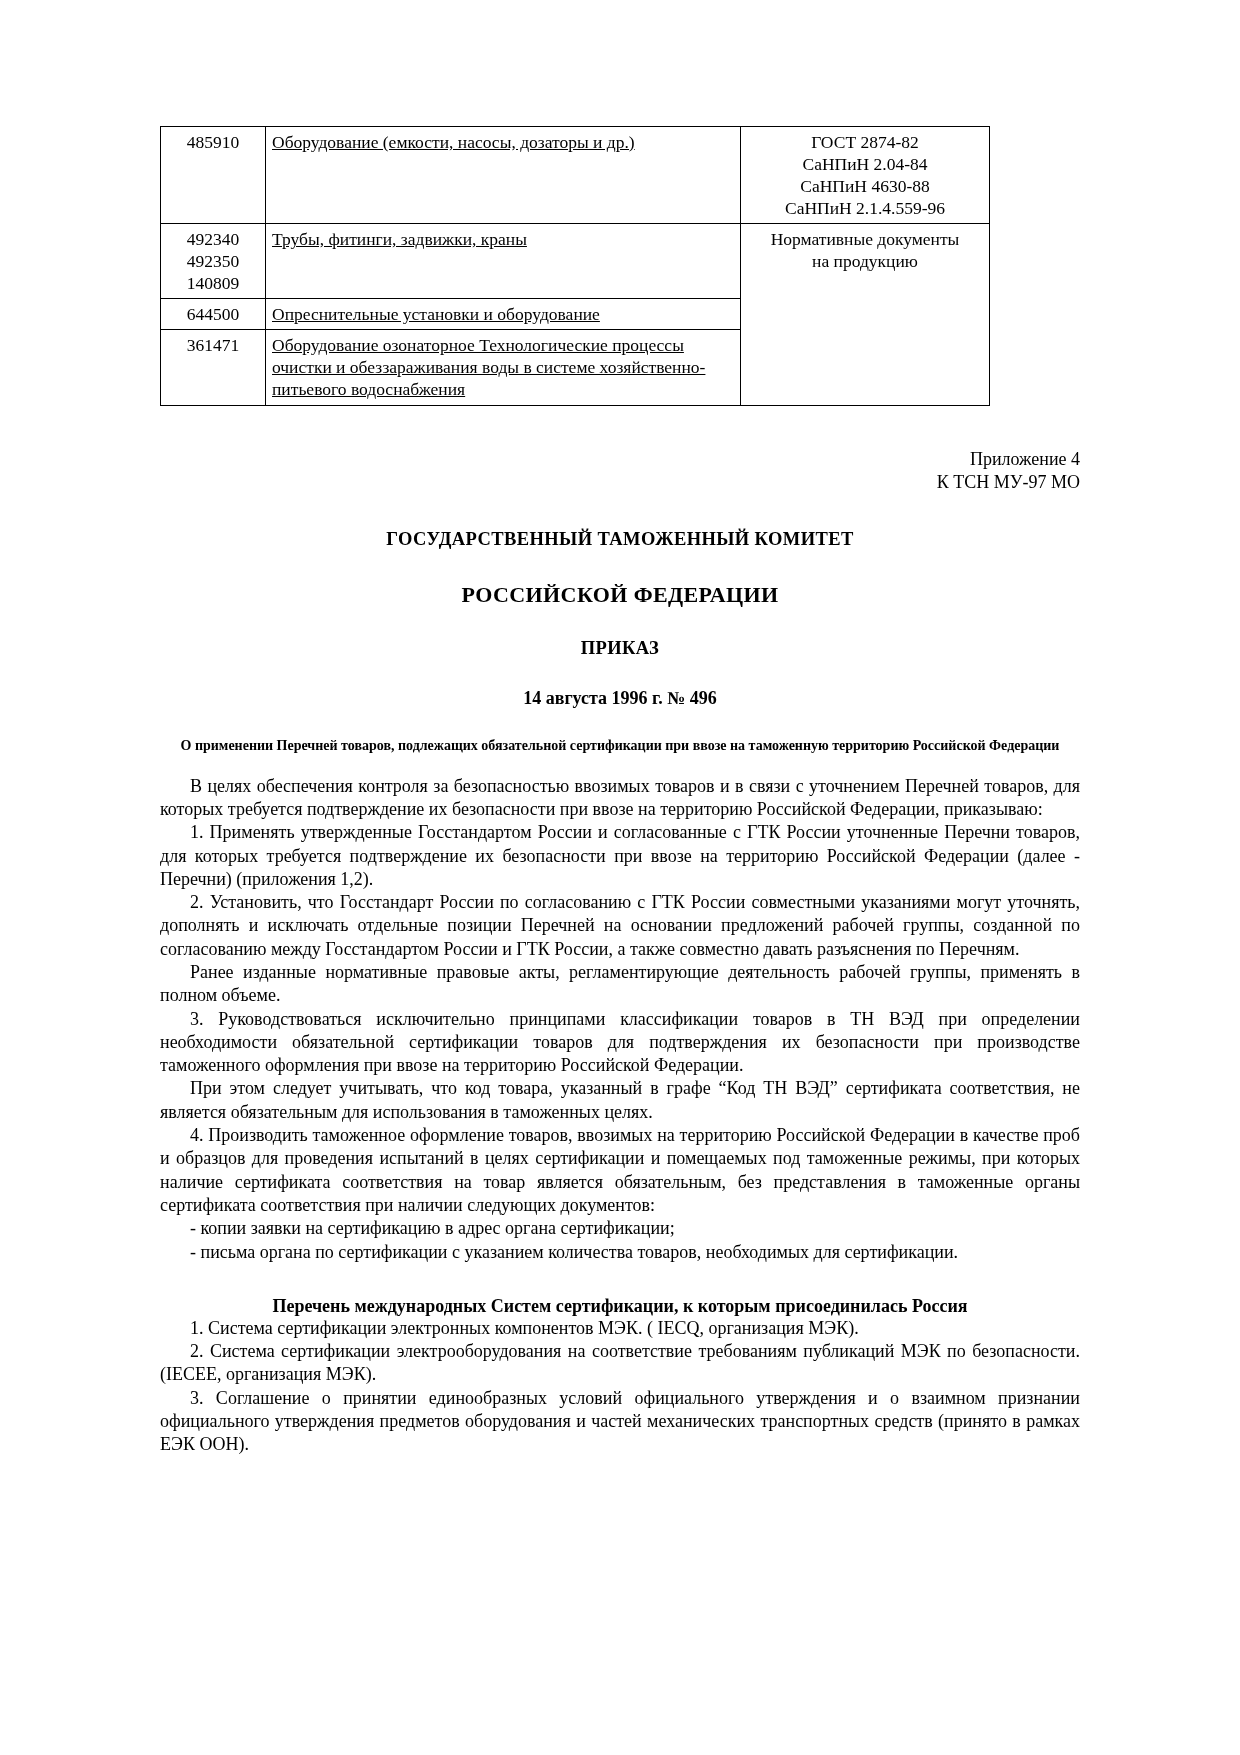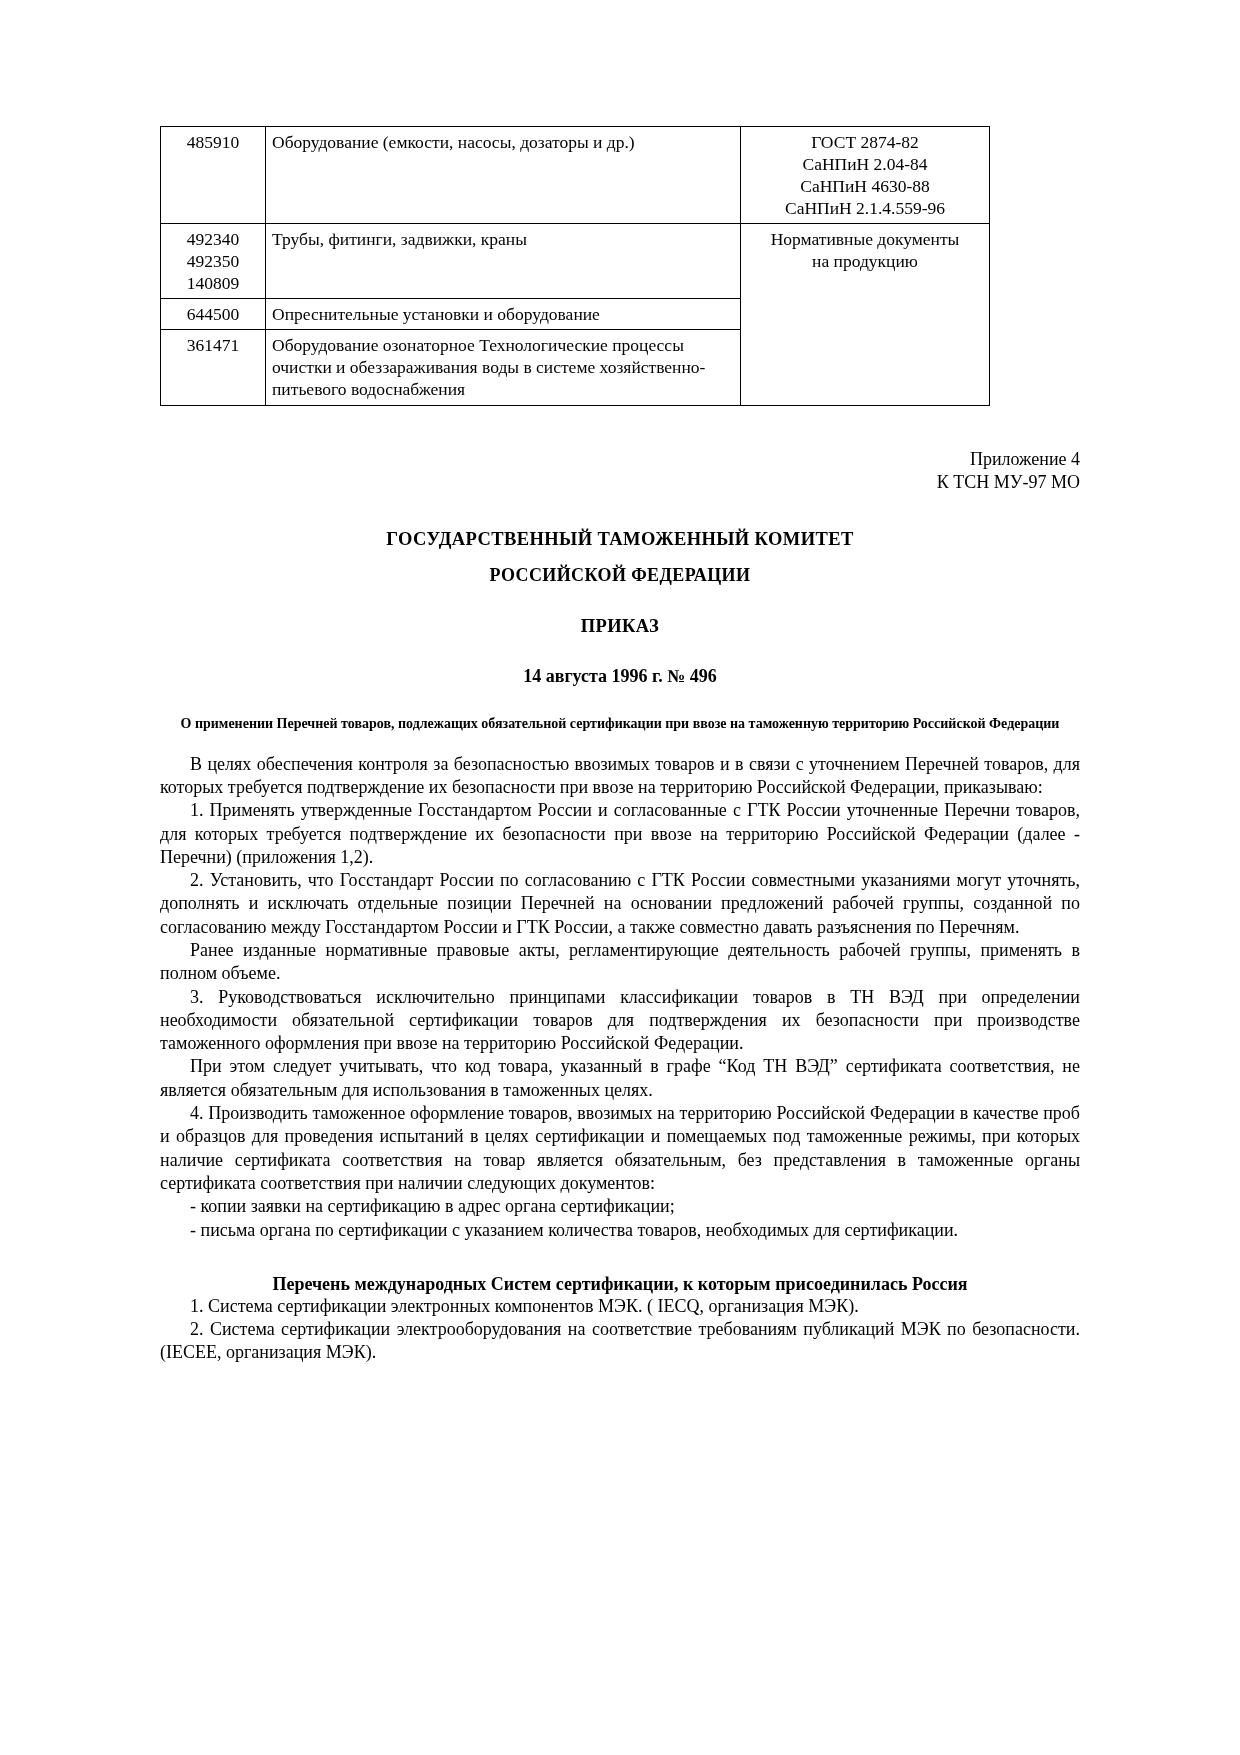--- a/index.html
+++ b/index.html
@@ -38,20 +38,21 @@
   }
   td.col-code {
     width: 92px;
     text-align: center;
     white-space: pre-line;
   }
   td.col-name {
     width: 462px;
     text-align: left;
     padding-left: 12px;
+    text-decoration: underline;
   }
   td.col-doc {
     width: 236px;
     text-align: center;
     white-space: pre-line;
   }
   td.pad-tall { height: 76px; }
   td.pad-mid  { height: 58px; }
   
   .appendix-ref {
@@ -62,24 +63,24 @@
   }
   
   .org-title {
     margin-top: 34px;
     text-align: center;
     font-weight: bold;
     font-size: 18.5px;
     letter-spacing: 0.4px;
   }
   .org-title2 {
-    margin-top: 15px;
+    margin-top: 32px;
     text-align: center;
     font-weight: bold;
-    font-size: 18px;
+    font-size: 22px;
     letter-spacing: 0.4px;
   }
   .doc-kind {
     margin-top: 30px;
     text-align: center;
     font-weight: bold;
     font-size: 18.5px;
     letter-spacing: 0.4px;
   }
   .doc-date {
@@ -180,15 +181,16 @@
     <p>4. Производить таможенное оформление товаров, ввозимых на территорию Российской Федерации в качестве проб и образцов для проведения испытаний в целях сертификации и помещаемых под таможенные режимы, при которых наличие сертификата соответствия на товар является обязательным, без представления в таможенные органы сертификата соответствия при наличии следующих документов:</p>
     <p>- копии заявки на сертификацию в адрес органа сертификации;</p>
     <p>- письма органа по сертификации с указанием количества товаров, необходимых для сертификации.</p>
   </div>
 
   <div class="section-title">Перечень международных Систем сертификации, к которым присоединилась Россия</div>
 
   <div class="list-block">
     <p>1. Система сертификации электронных компонентов МЭК. ( IECQ, организация МЭК).</p>
     <p>2. Система сертификации электрооборудования на соответствие требованиям публикаций МЭК по безопасности. (IECEE, организация МЭК).</p>
+    <p>3. Соглашение о принятии единообразных условий официального утверждения и о взаимном признании официального утверждения предметов оборудования и частей механических транспортных средств (принято в рамках ЕЭК  ООН).</p>
   </div>
 
 </div>
 
 </body></html>

